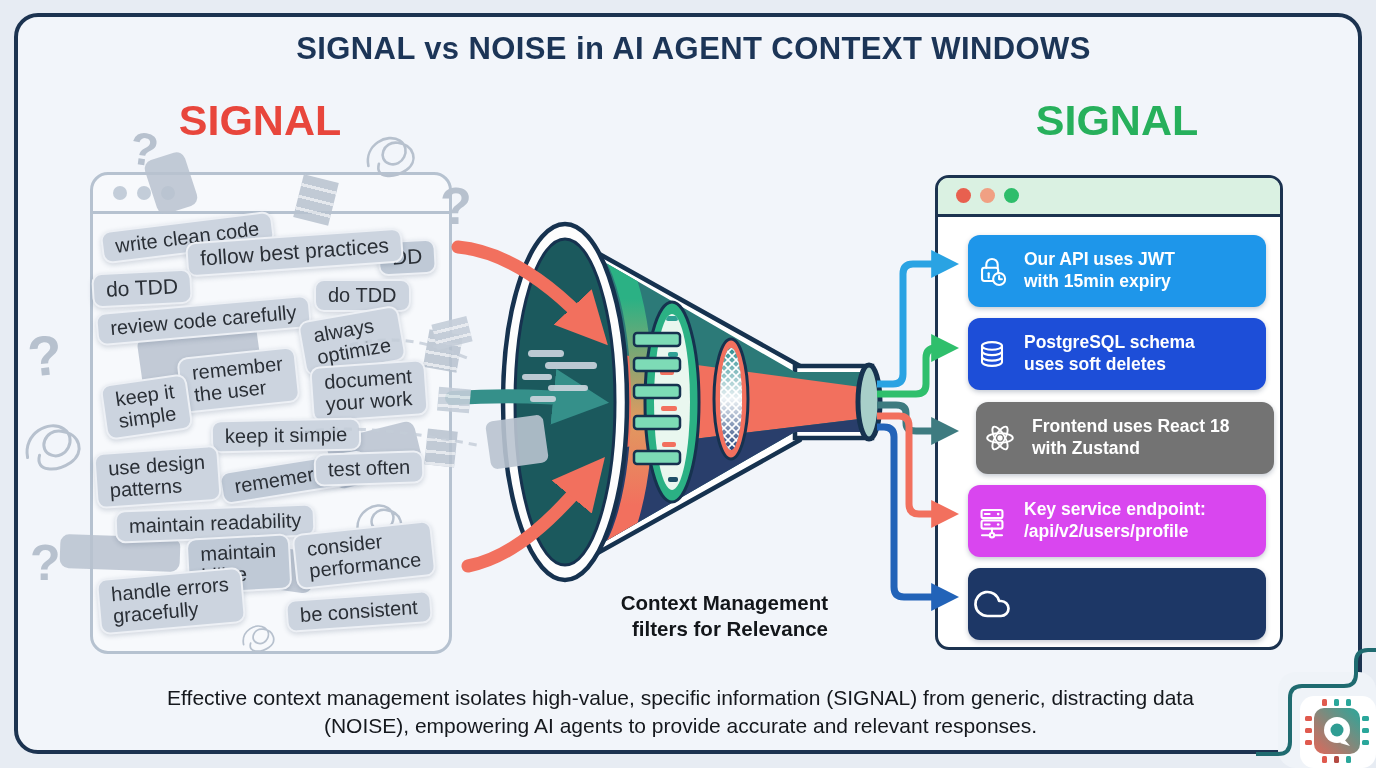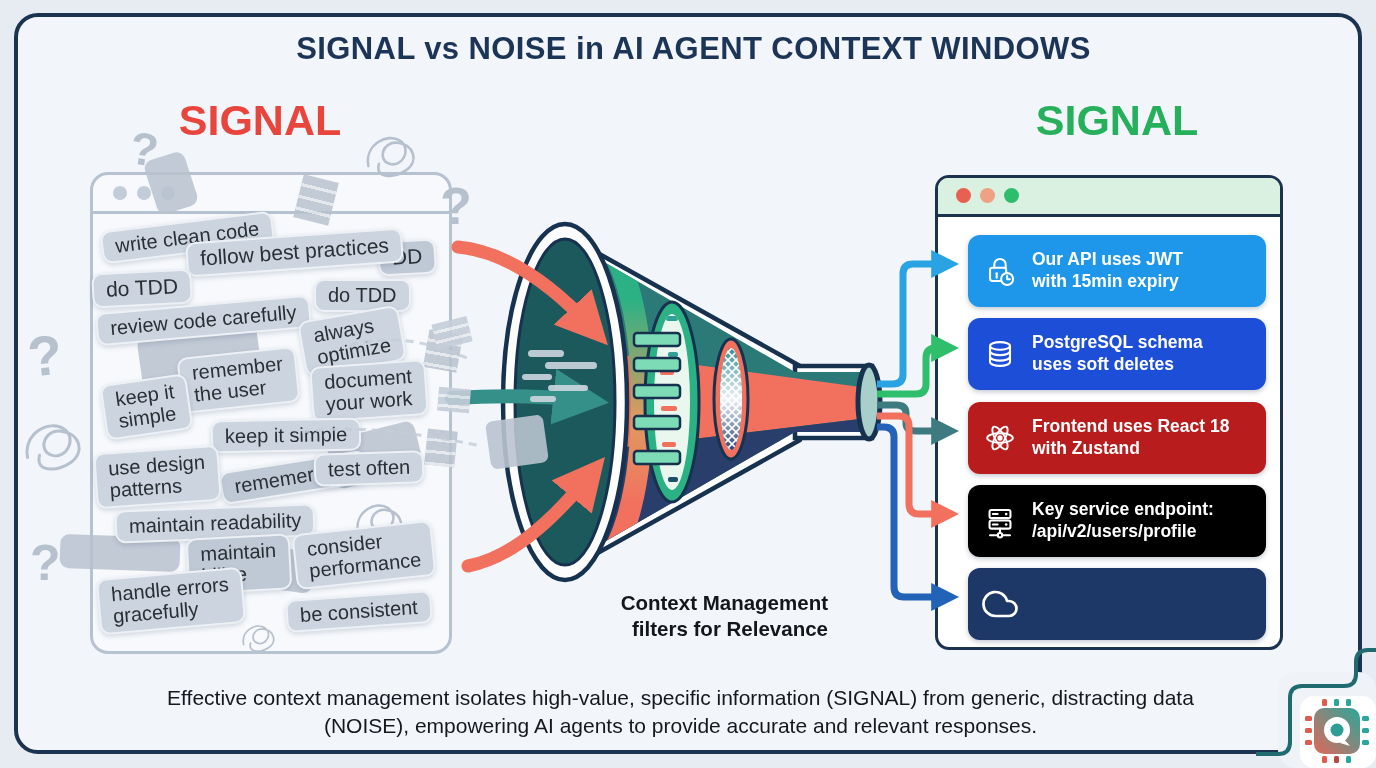--- a/index.html
+++ b/index.html
@@ -20,21 +20,21 @@
   .scribble{position:absolute;}
   .ghostnote{position:absolute;background:#c5ced9;border-radius:7px;opacity:.9;
     background-image:repeating-linear-gradient(180deg,transparent 0 7px,rgba(255,255,255,.6) 7px 10px);background-origin:content-box;background-clip:content-box;padding:8px 6px;box-sizing:border-box;}
   
   .funnel-svg{position:absolute;left:290px;top:190px;pointer-events:none;}
   .funnel-caption{position:absolute;left:548px;top:590px;width:280px;text-align:right;font-size:20.5px;font-weight:bold;color:#13161a;line-height:1.26;white-space:pre-line;}
   
   .signal-window{position:absolute;left:935px;top:175px;width:348px;height:475px;border:3.5px solid #1c3350;border-radius:14px;background:#fff;box-sizing:border-box;}
   .signal-titlebar{position:absolute;left:0;top:0;right:0;height:36px;background:#daf1e2;border-bottom:3.5px solid #1c3350;border-radius:10px 10px 0 0;}
   .sig-dot{position:absolute;top:10px;width:15px;height:15px;border-radius:50%;}
-  .card{position:absolute;left:30px;width:298px;height:72px;border-radius:12px;display:flex;align-items:center;gap:13px;padding-left:13px;box-sizing:border-box;box-shadow:0 2px 5px rgba(20,40,70,.25);}
+  .card{position:absolute;left:30px;width:298px;height:72px;border-radius:12px;display:flex;align-items:center;gap:13px;padding-left:5px;box-sizing:border-box;box-shadow:0 2px 5px rgba(20,40,70,.25);}
   .card-icon{flex:0 0 38px;height:38px;display:flex;align-items:center;justify-content:center;}
   .card-text{color:#fff;font-size:17.5px;font-weight:700;line-height:1.24;white-space:pre-line;}
   .connector-svg{position:absolute;left:858px;top:228px;pointer-events:none;}
   
   .footer{position:absolute;left:45px;right:60px;top:684px;text-align:center;font-size:21px;color:#15181d;line-height:1.35;white-space:pre-line;}
   
   .logo-corner{position:absolute;right:0;bottom:0;width:120px;height:124px;}
 </style>
 </head>
 <body>
@@ -241,36 +241,36 @@
           <ellipse cx="20" cy="11.5" rx="10.5" ry="4"></ellipse>
           <path d="M9.5 11.5 V28.5 a10.5 4 0 0 0 21 0 V11.5"></path>
           <path d="M9.5 17.2 a10.5 4 0 0 0 21 0"></path>
           <path d="M9.5 23 a10.5 4 0 0 0 21 0"></path>
         </svg>
       </span>
       <span class="card-text">PostgreSQL schema
 uses soft deletes</span>
     </div>
 
-    <div class="card" style="top: 224px; background: #b91c1c;">
+    <div class="card" style="top: 224px; background: #737373; margin-left: 8px;">
       <span class="card-icon">
         <svg width="38" height="38" viewBox="0 0 40 40" fill="none" stroke="#fff" stroke-width="2">
           <g transform="translate(20,20)">
             <circle r="2.8" fill="#fff" stroke="none"></circle>
             <ellipse rx="13.5" ry="5"></ellipse>
             <ellipse rx="13.5" ry="5" transform="rotate(60)"></ellipse>
             <ellipse rx="13.5" ry="5" transform="rotate(120)"></ellipse>
           </g>
         </svg>
       </span>
       <span class="card-text">Frontend uses React 18
 with Zustand</span>
     </div>
 
-    <div class="card" style="top: 307px; background: #000000;">
+    <div class="card" style="top: 307px; background: #d946ef;">
       <span class="card-icon">
         <svg width="38" height="38" viewBox="0 0 40 40" fill="none" stroke="#fff" stroke-width="2.2" stroke-linecap="round">
           <rect x="9" y="8.5" width="22" height="8.5" rx="2"></rect>
           <rect x="9" y="19.5" width="22" height="8.5" rx="2"></rect>
           <path d="M12.5 12.7 h5 M12.5 23.7 h5"></path>
           <circle cx="26.5" cy="12.7" r="1.4" fill="#fff" stroke="none"></circle>
           <circle cx="26.5" cy="23.7" r="1.4" fill="#fff" stroke="none"></circle>
           <path d="M20 28 V32.6"></path>
           <circle cx="20" cy="35" r="2.3"></circle>
           <path d="M9.5 35 H17.2 M22.8 35 H30.5"></path>

